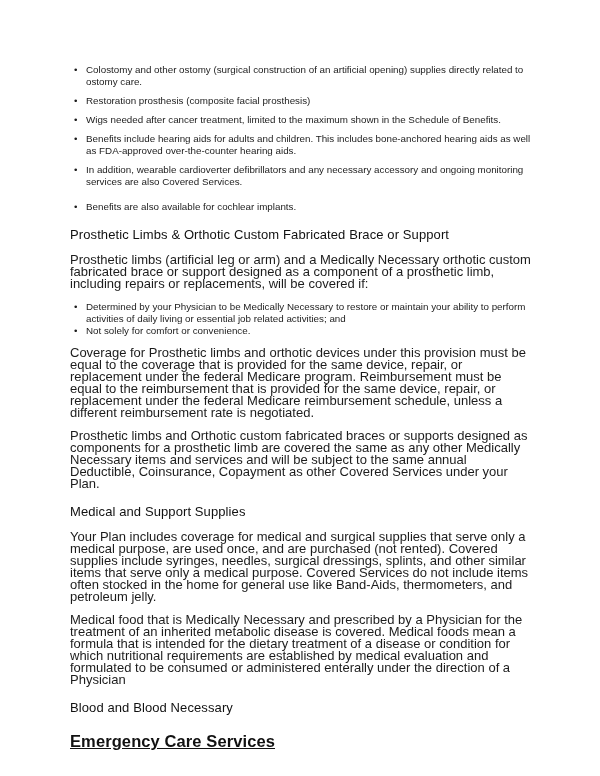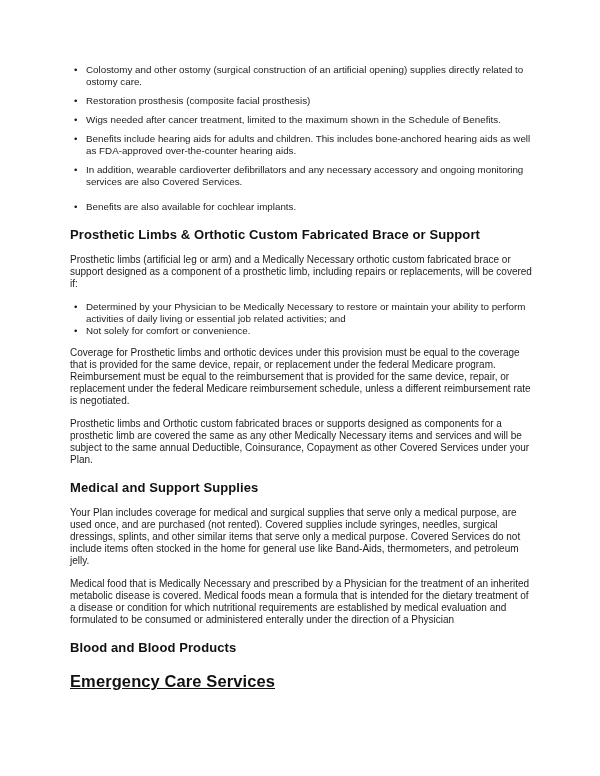--- a/index.html
+++ b/index.html
@@ -17,21 +17,21 @@
     -webkit-font-smoothing: antialiased;
   }
   .page {
     box-sizing: border-box;
     width: 600px;
     height: 776px;
     padding: 64px 68px 0 70px;
     position: relative;
   }
   p {
-    font-size: 10px;
+    font-size: 13px;
     line-height: 12px;
     margin: 0 0 11px 0;
   }
   ul {
     list-style: none;
     margin: 0 0 9px 0;
     padding: 0;
   }
   li {
     display: flex;
@@ -46,21 +46,21 @@
   .marker {
     flex: 0 0 16px;
     padding-left: 4px;
     box-sizing: border-box;
     font-size: 9.8px;
   }
   .li-text { flex: 1; }
   h3 {
     font-size: 13px;
     line-height: 15px;
-    font-weight: bold;
+    font-weight: normal;
     color: #111111;
     margin: 14px 0 12px 0;
     letter-spacing: 0.1px;
   }
   h2 {
     font-size: 16.5px;
     line-height: 19px;
     font-weight: bold;
     color: #111111;
     margin: 17px 0 13px 0;
@@ -127,20 +127,20 @@
   <p>Coverage for Prosthetic limbs and orthotic devices under this provision must be equal to the coverage that is provided for the same device, repair, or replacement under the federal Medicare program. Reimbursement must be equal to the reimbursement that is provided for the same device, repair, or replacement under the federal Medicare reimbursement schedule, unless a different reimbursement rate is negotiated.</p>
 
   <p>Prosthetic limbs and Orthotic custom fabricated braces or supports designed as components for a prosthetic limb are covered the same as any other Medically Necessary items and services and will be subject to the same annual Deductible, Coinsurance, Copayment as other Covered Services under your Plan.</p>
 
   <h3>Medical and Support Supplies</h3>
 
   <p>Your Plan includes coverage for medical and surgical supplies that serve only a medical purpose, are used once, and are purchased (not rented). Covered supplies include syringes, needles, surgical dressings, splints, and other similar items that serve only a medical purpose. Covered Services do not include items often stocked in the home for general use like Band-Aids, thermometers, and petroleum jelly.</p>
 
   <p>Medical food that is Medically Necessary and prescribed by a Physician for the treatment of an inherited metabolic disease is covered.  Medical foods mean a formula that is intended for the dietary treatment of a disease or condition for which nutritional requirements are established by medical evaluation and formulated to be consumed or administered enterally under the direction of a Physician</p>
 
-  <h3>Blood and Blood Products</h3>
+  <h3>Blood and Blood Necessary</h3>
 
 
   <h2>Emergency Care Services</h2>
 
 
 
 </div>
 
 </body></html>

